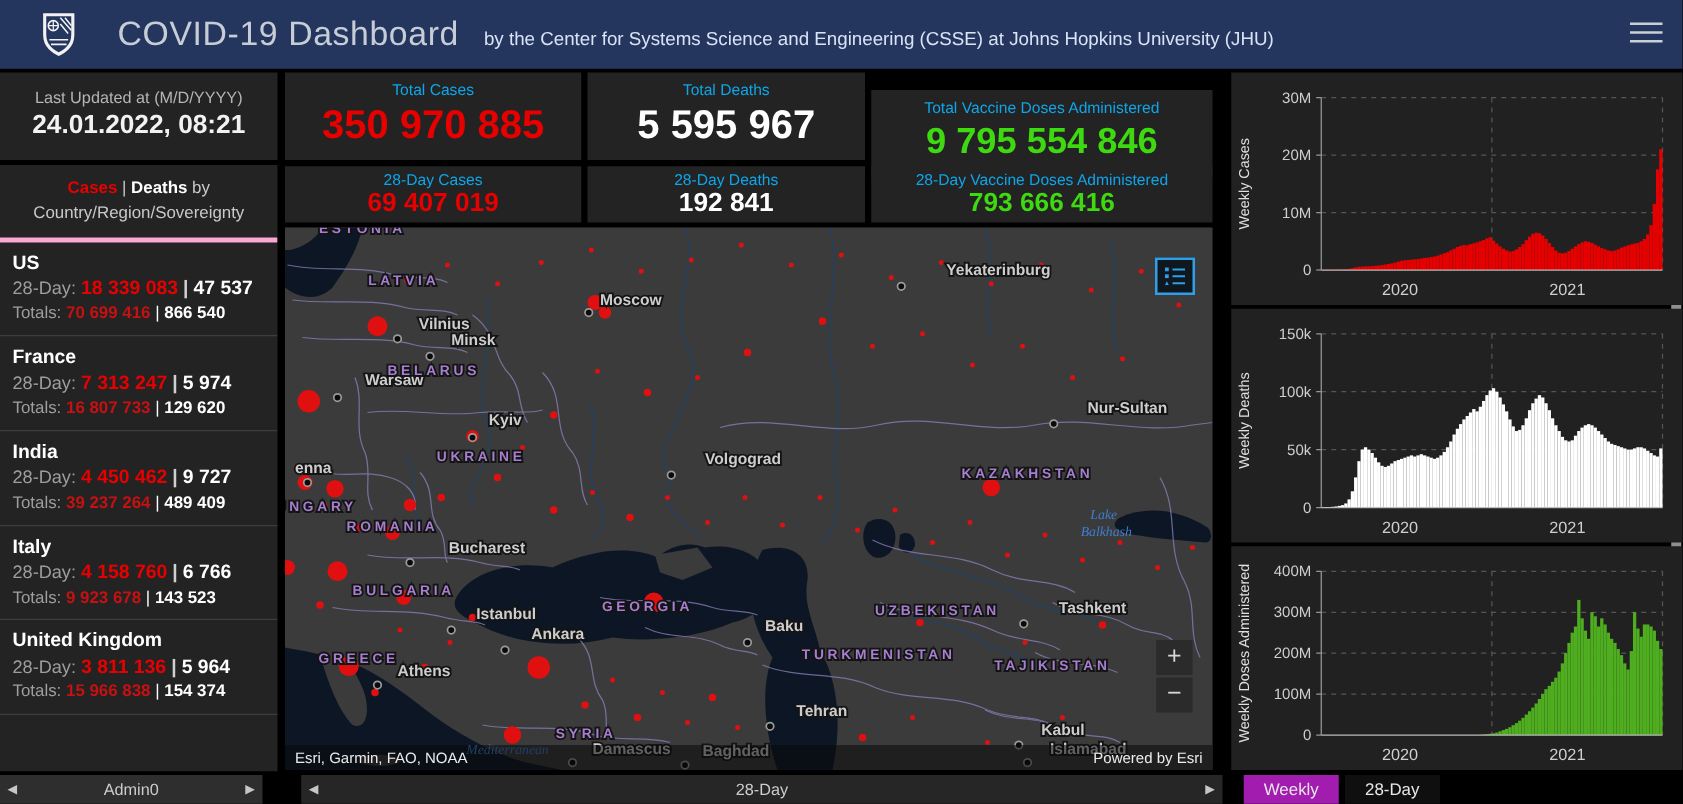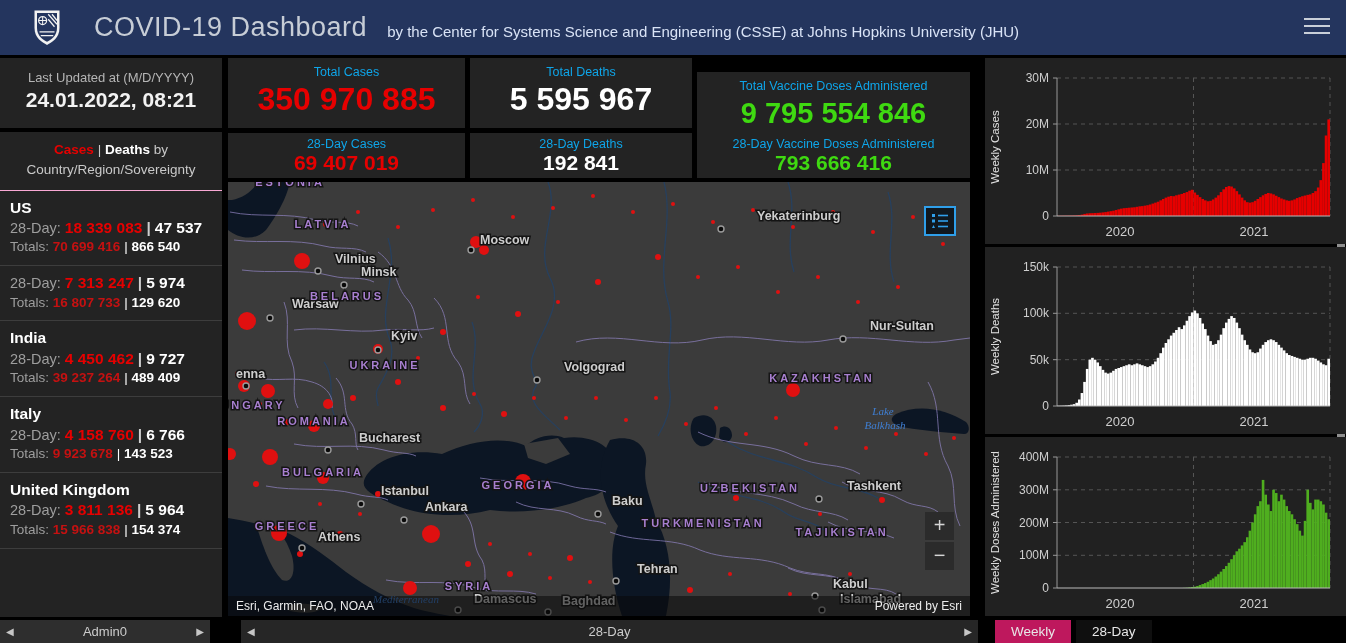--- a/index.html
+++ b/index.html
@@ -23,21 +23,21 @@
   .white  { color:#ffffff; }
   .green  { color:#3fd911; }
 
   
   #last-updated { left:0; top:58px; width:222px; height:70px; }
   #last-updated .lu-label { color:#b5b5b5; font-size:13px; text-align:center; padding-top:12px; }
   #last-updated .lu-value { color:#f2f2f2; font-size:21px; font-weight:bold; text-align:center; padding-top:3px; }
 
   #country-panel { left:0; top:132px; width:222px; height:485px; overflow:hidden; }
   #clist-header { padding:8px 6px 9px; text-align:center; font-size:13.5px; color:#c9c9c9;
-    border-bottom:1px solid #f9a8d4; line-height:1.5; }
+    border-bottom:4px solid #f9a8d4; line-height:1.5; }
   #clist-header .h-cases { color:#e60000; font-weight:bold; }
   #clist-header .h-deaths { color:#fff; font-weight:bold; }
   .citem { padding:7px 14px 9px 10px; border-bottom:1px solid #3d3d3d; line-height:1.32; cursor:pointer; }
   .cname { color:#fff; font-size:15.5px; font-weight:bold; }
   .cline28 { font-size:14.5px; color:#9e9e9e; }
   .cline28 .v { font-size:15.5px; font-weight:bold; }
   .clineT { font-size:13.5px; color:#9e9e9e; }
   .clineT .v { font-weight:bold; }
   .redT { color:#c51111; }
   .sep28 { color:#cfcfcf; font-weight:bold; }
@@ -77,21 +77,21 @@
   .bar-label { flex:1; text-align:center; }
 
   
   .chart { position:absolute; left:985px; width:361px; background:#212121; }
   #chart-0 { top:58px;  height:186px; }
   #chart-1 { top:247px; height:187px; }
   #chart-2 { top:437px; height:179px; }
 
   #tabs { position:absolute; left:995px; top:620px; height:23px; display:flex; }
   .tab { height:23px; padding:0 16px; font-size:13.5px; color:#e8e8e8; display:flex; align-items:center; cursor:pointer; }
-  #tab-weekly { background:#be185d; margin-right:5px; }
+  #tab-weekly { background:#a21caf; margin-right:5px; }
   #tab-28day { background:#0f0f0f; }
 </style>
 </head>
 <body>
 
 <div id="header">
   <svg id="logo" viewBox="0 0 24 30">
     <path d="M2 1 h20 v14 c0 8 -6 11.5 -10 13.5 C8 26.5 2 23 2 15 Z" fill="#f2f2f2"></path>
     <path d="M4 3 h16 v12 c0 6.5 -5 9.5 -8 11 C9 24.5 4 21.5 4 15 Z" fill="#24355e"></path>
     <circle cx="8.5" cy="9" r="3.2" fill="none" stroke="#f2f2f2" stroke-width="1"></circle>
@@ -118,20 +118,21 @@
     <span class="h-cases">Cases</span><span> | </span><span class="h-deaths">Deaths</span><span> by</span><br>
     <span>Country/Region/Sovereignty</span>
   </div>
   <div id="country-items">
       <div class="citem">
         <div class="cname">US</div>
         <div class="cline28"><span>28-Day:</span> <span class="v red">18 339 083</span> <span class="v sep28">|</span> <span class="v white">47 537</span></div>
         <div class="clineT"><span>Totals:</span> <span class="v redT">70 699 416</span> <span class="white">|</span> <span class="v white">866 540</span></div>
       </div>
       <div class="citem">
+        <div class="cname">France</div>
         <div class="cline28"><span>28-Day:</span> <span class="v red">7 313 247</span> <span class="v sep28">|</span> <span class="v white">5 974</span></div>
         <div class="clineT"><span>Totals:</span> <span class="v redT">16 807 733</span> <span class="white">|</span> <span class="v white">129 620</span></div>
       </div>
       <div class="citem">
         <div class="cname">India</div>
         <div class="cline28"><span>28-Day:</span> <span class="v red">4 450 462</span> <span class="v sep28">|</span> <span class="v white">9 727</span></div>
         <div class="clineT"><span>Totals:</span> <span class="v redT">39 237 264</span> <span class="white">|</span> <span class="v white">489 409</span></div>
       </div>
       <div class="citem">
         <div class="cname">Italy</div>

